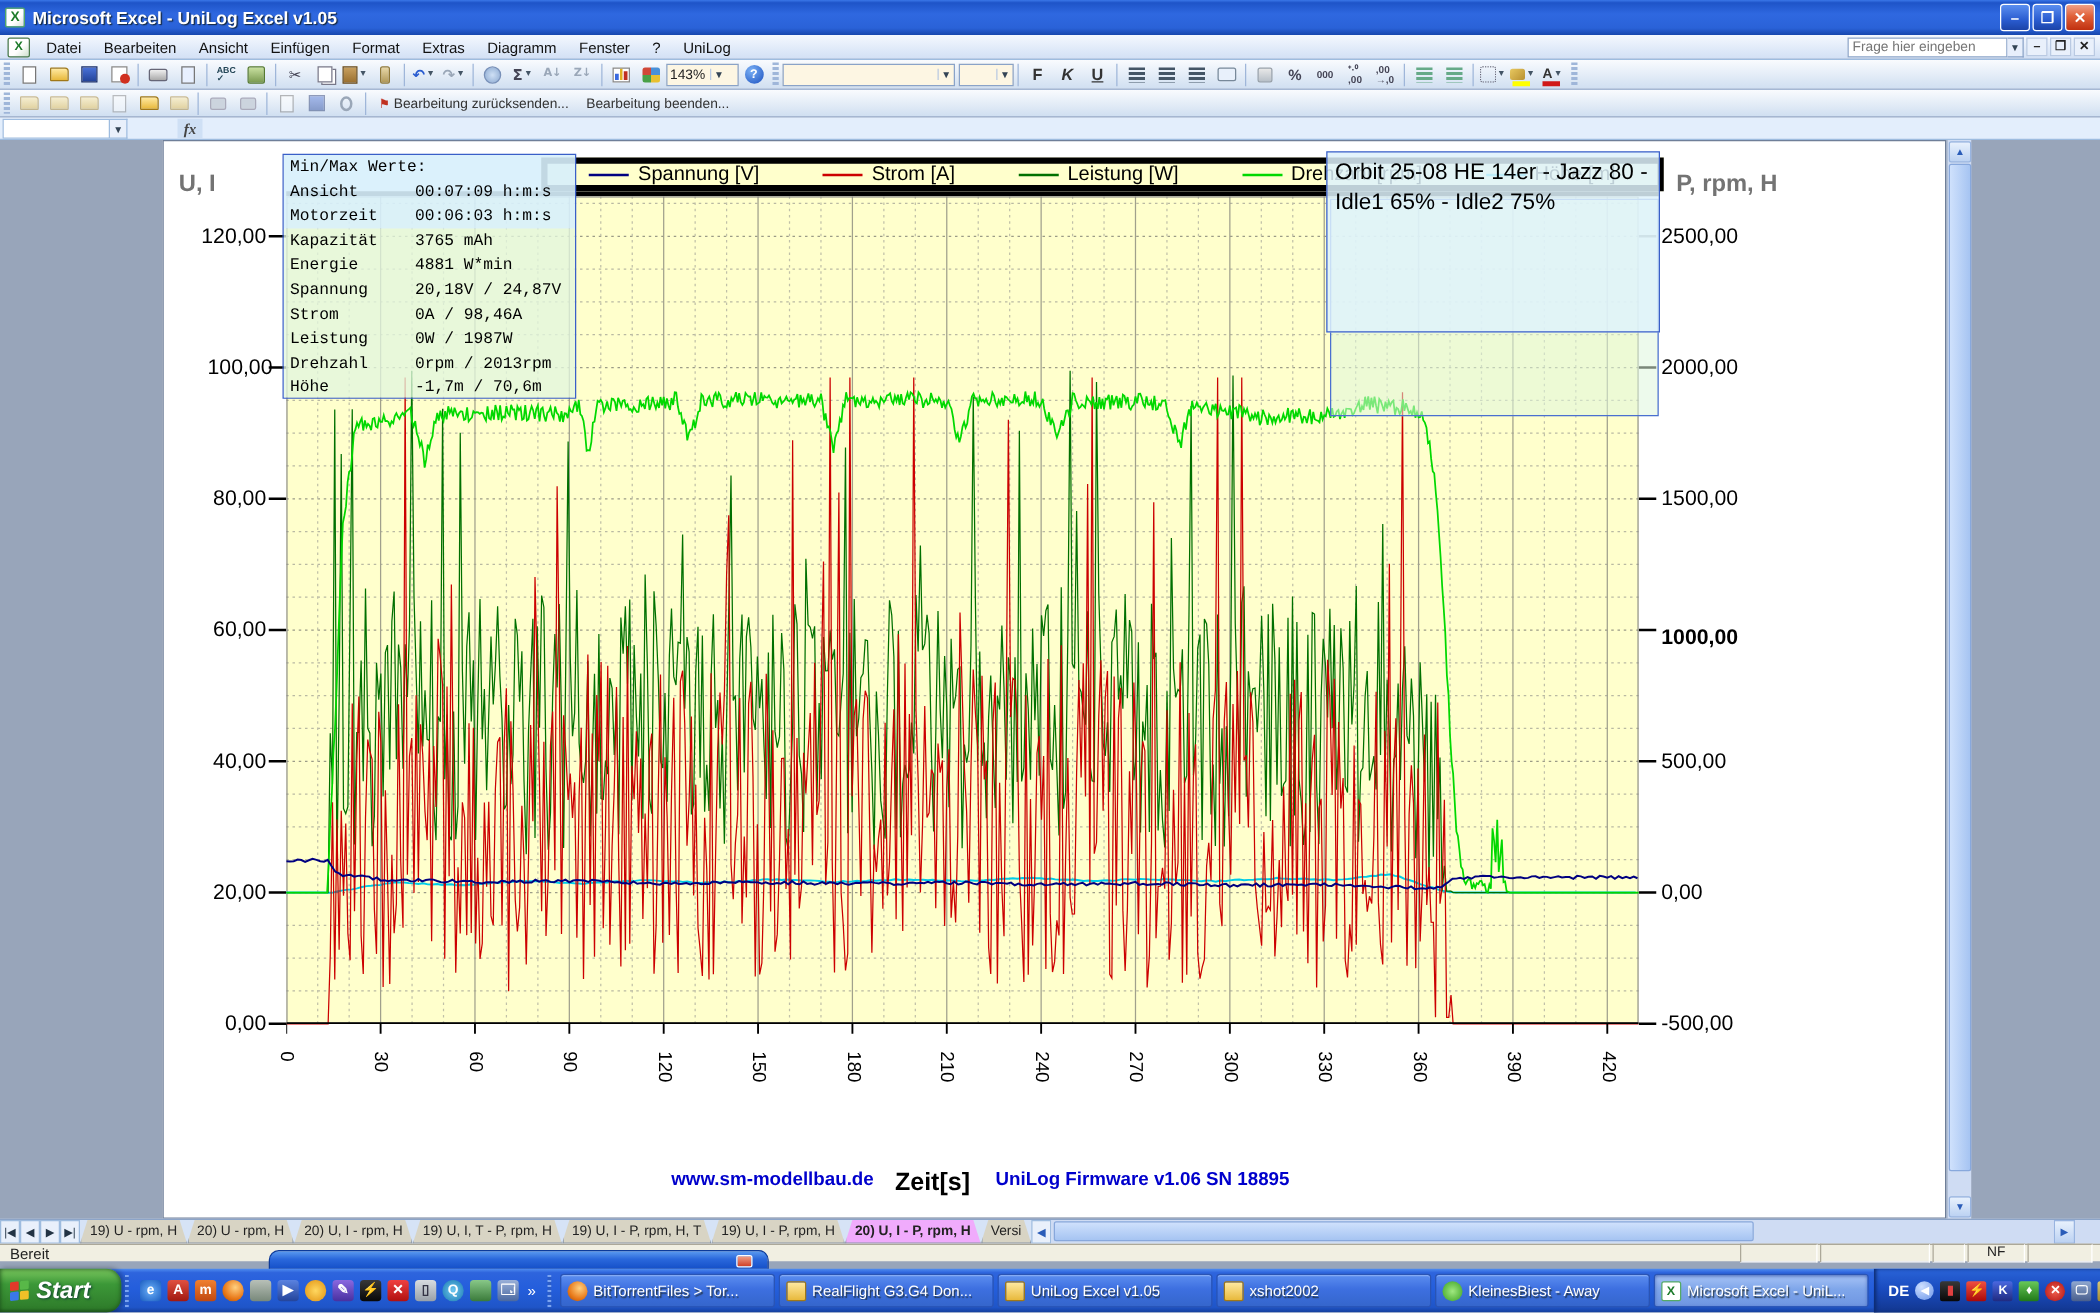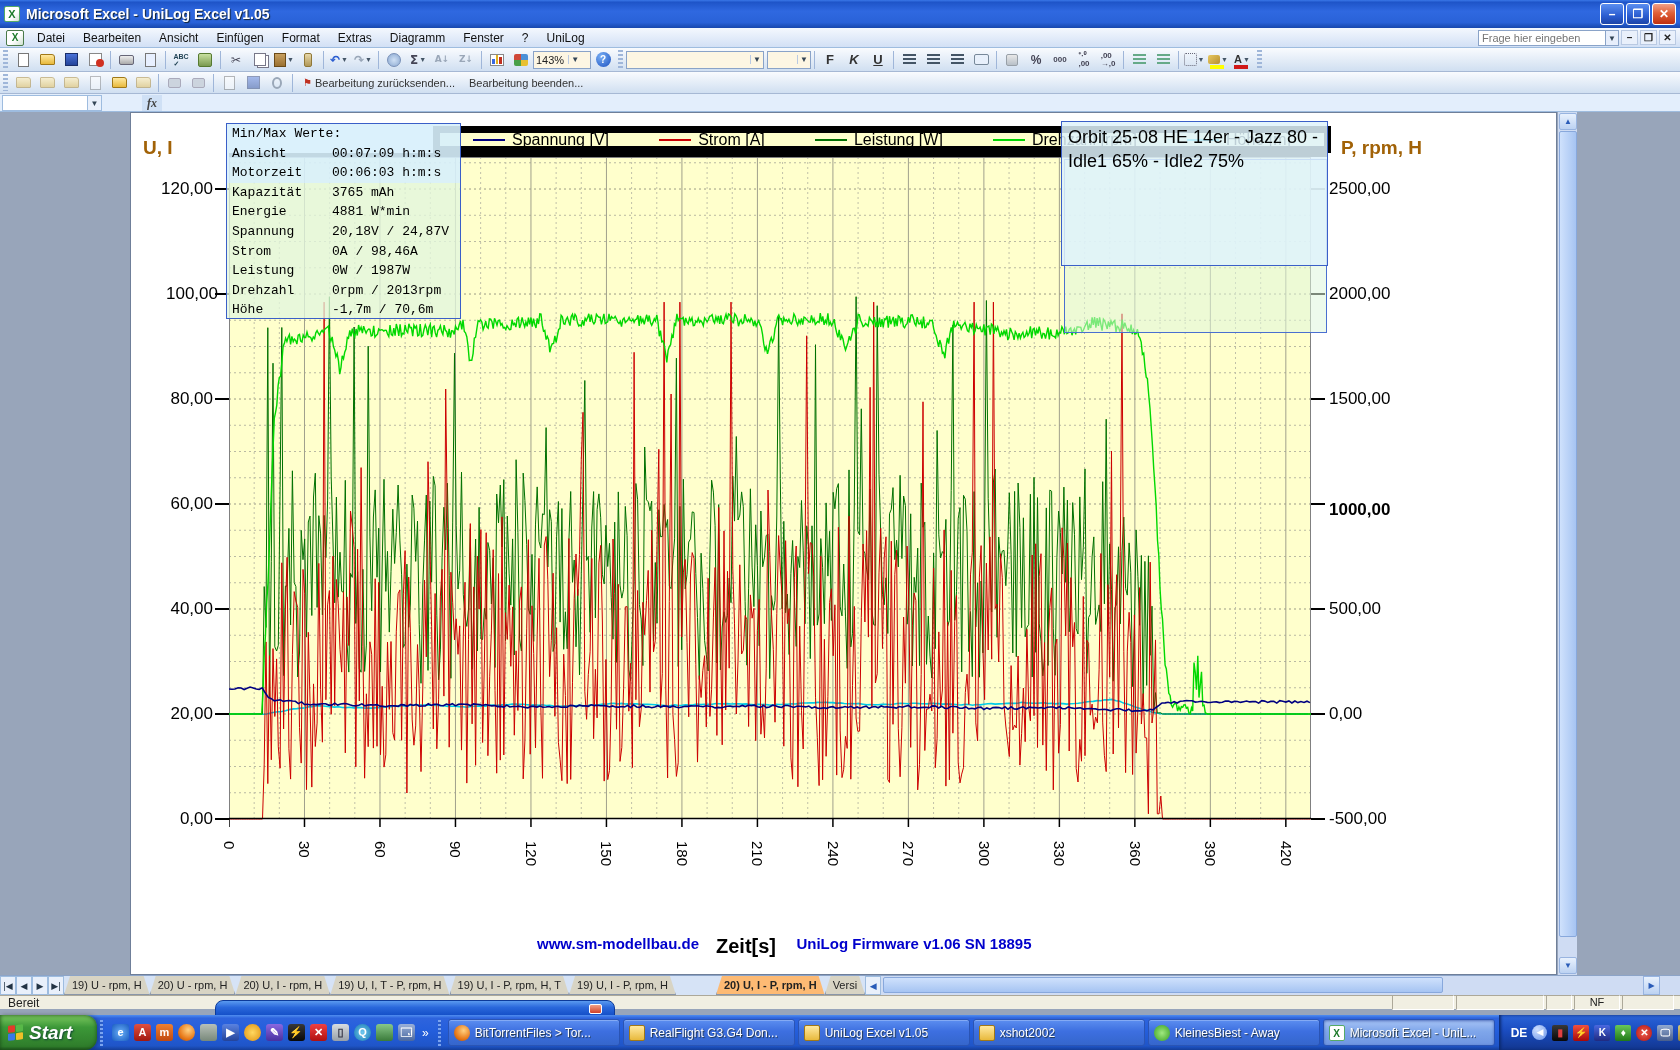--- a/index.html
+++ b/index.html
@@ -65,27 +65,27 @@
   
   .formulabar{position:absolute;left:0;top:94px;width:1680px;height:18px;background:#e3eefc;border-bottom:1px solid #9ebcdf;
     display:flex;align-items:center;font-size:11px;}
   .namebox{width:86px;height:16px;background:#fff;border:1px solid #9ebcdf;margin-left:2px;}
   .nb-arrow{width:14px;height:16px;background:#e9f0fb;border:1px solid #9ebcdf;border-left:none;font-size:8px;text-align:center;line-height:15px;color:#345;}
   .fx{font:italic bold 12px/16px "Liberation Serif",serif;color:#444;margin-left:40px;background:#cfe0f5;padding:0 5px;height:16px;}
 
   
   .workarea{position:absolute;left:0;top:112px;width:1680px;height:863px;background:#98a5ba;}
   .chart-sheet{position:absolute;left:130px;top:0;width:1427px;height:863px;background:#fff;border:1px solid #6f7f99;}
-  .legend-strip{position:absolute;left:302px;top:13px;width:898px;height:27px;background:#ffffcc;border:7px solid #000000;
+  .legend-strip{position:absolute;left:302px;top:13px;width:898px;height:27px;background:#ffffcc;border:5px solid #000000;
     display:flex;align-items:center;justify-content:space-around;padding:0 8px;z-index:2;}
   .leg-item{display:flex;align-items:center;gap:7px;}
   .leg-line{width:32px;height:2px;}
   .leg-label{font-size:16px;color:#000;}
   .thick-line{position:absolute;left:98px;top:40px;width:1098px;height:4px;background:#000;z-index:1;}
-  .axis-title{position:absolute;font:bold 19px "Liberation Sans",sans-serif;color:#a16207;top:24px;z-index:3;}
+  .axis-title{position:absolute;font:bold 19px "Liberation Sans",sans-serif;color:#737373;top:24px;z-index:3;}
   .at-left{left:12px;}
   .at-right{left:1210px;}
   #plot{position:absolute;left:98px;top:44px;z-index:1;}
   .ytick-label{position:absolute;width:82px;text-align:right;font-size:17px;color:#000;height:20px;line-height:20px;}
   .ytick-label.r{width:100px;text-align:left;}
   .ytick-mark{position:absolute;width:14px;height:2px;background:#000;}
   .xlab{position:absolute;width:44px;height:16px;font-size:15px;color:#000;transform:rotate(90deg);text-align:left;line-height:16px;}
   .green-box{position:absolute;left:933px;top:46px;width:263px;height:174px;background:rgba(223,246,221,0.55);border:1px solid #4a6fd0;z-index:2;}
   .minmax-box{position:absolute;left:95px;top:10px;width:235px;height:196px;border:1px solid #3a5fc8;z-index:4;
     font:13px/19.6px "Liberation Mono",monospace;color:#000;overflow:hidden;}
@@ -104,21 +104,21 @@
   .vscroll{position:absolute;left:1557px;top:0;width:20px;height:863px;background:#cfdcf3;border-left:1px solid #98a5ba;}
   .sbtn{position:absolute;left:1px;width:18px;height:17px;background:linear-gradient(180deg,#e8f1fd,#bcd2f2);border:1px solid #98b4e0;border-radius:2px;
     color:#2a5cb8;font-size:8px;text-align:center;line-height:16px;}
   .vthumb{position:absolute;left:1px;top:19px;width:18px;height:806px;background:linear-gradient(90deg,#cfe1fc,#a6c4f2);border:1px solid #88a8dc;border-radius:2px;}
 
   
   .tabsrow{position:absolute;left:0;top:975px;width:1680px;height:20px;background:#d6e3f6;border-top:1px solid #8ca4c8;display:flex;align-items:stretch;font-size:11px;}
   .tabnav{width:16px;border:1px solid #9ebcdf;background:#e9f0fb;color:#234;font-size:9px;text-align:center;line-height:18px;flex:none;}
   .sheet-tab{padding:0 7px;border:1px solid #8a96a8;border-top:none;background:#d8d4c4;color:#222;line-height:18px;white-space:nowrap;flex:none;
     clip-path:polygon(6px 0,calc(100% - 6px) 0,100% 100%,0 100%);transform:skewX(0);}
-  .sheet-tab.active{background:#fdba74;font-weight:bold;margin-left:40px;}
+  .sheet-tab.active{background:#f0abfc;font-weight:bold;}
   .tab-scroll{width:16px;border:1px solid #9ebcdf;background:#e9f0fb;color:#2a5cb8;font-size:9px;text-align:center;line-height:18px;flex:none;}
   .hscroll{flex:1;background:#cfdcf3;position:relative;}
   .hthumb{position:absolute;left:2px;top:1px;height:16px;width:560px;background:linear-gradient(180deg,#cfe1fc,#a6c4f2);border:1px solid #88a8dc;border-radius:2px;}
   .hbtn{width:17px;background:linear-gradient(180deg,#e8f1fd,#bcd2f2);border:1px solid #98b4e0;color:#2a5cb8;font-size:8px;text-align:center;line-height:18px;flex:none;}
   .corner{width:20px;background:#cfdcf3;flex:none;}
 
   
   .statusbar{position:absolute;left:0;top:995px;width:1680px;height:14px;background:#f1efe2;border-top:1px solid #aca899;
     display:flex;align-items:center;font-size:12px;color:#222;}
   .sb-left{padding-left:8px;flex:1;}

